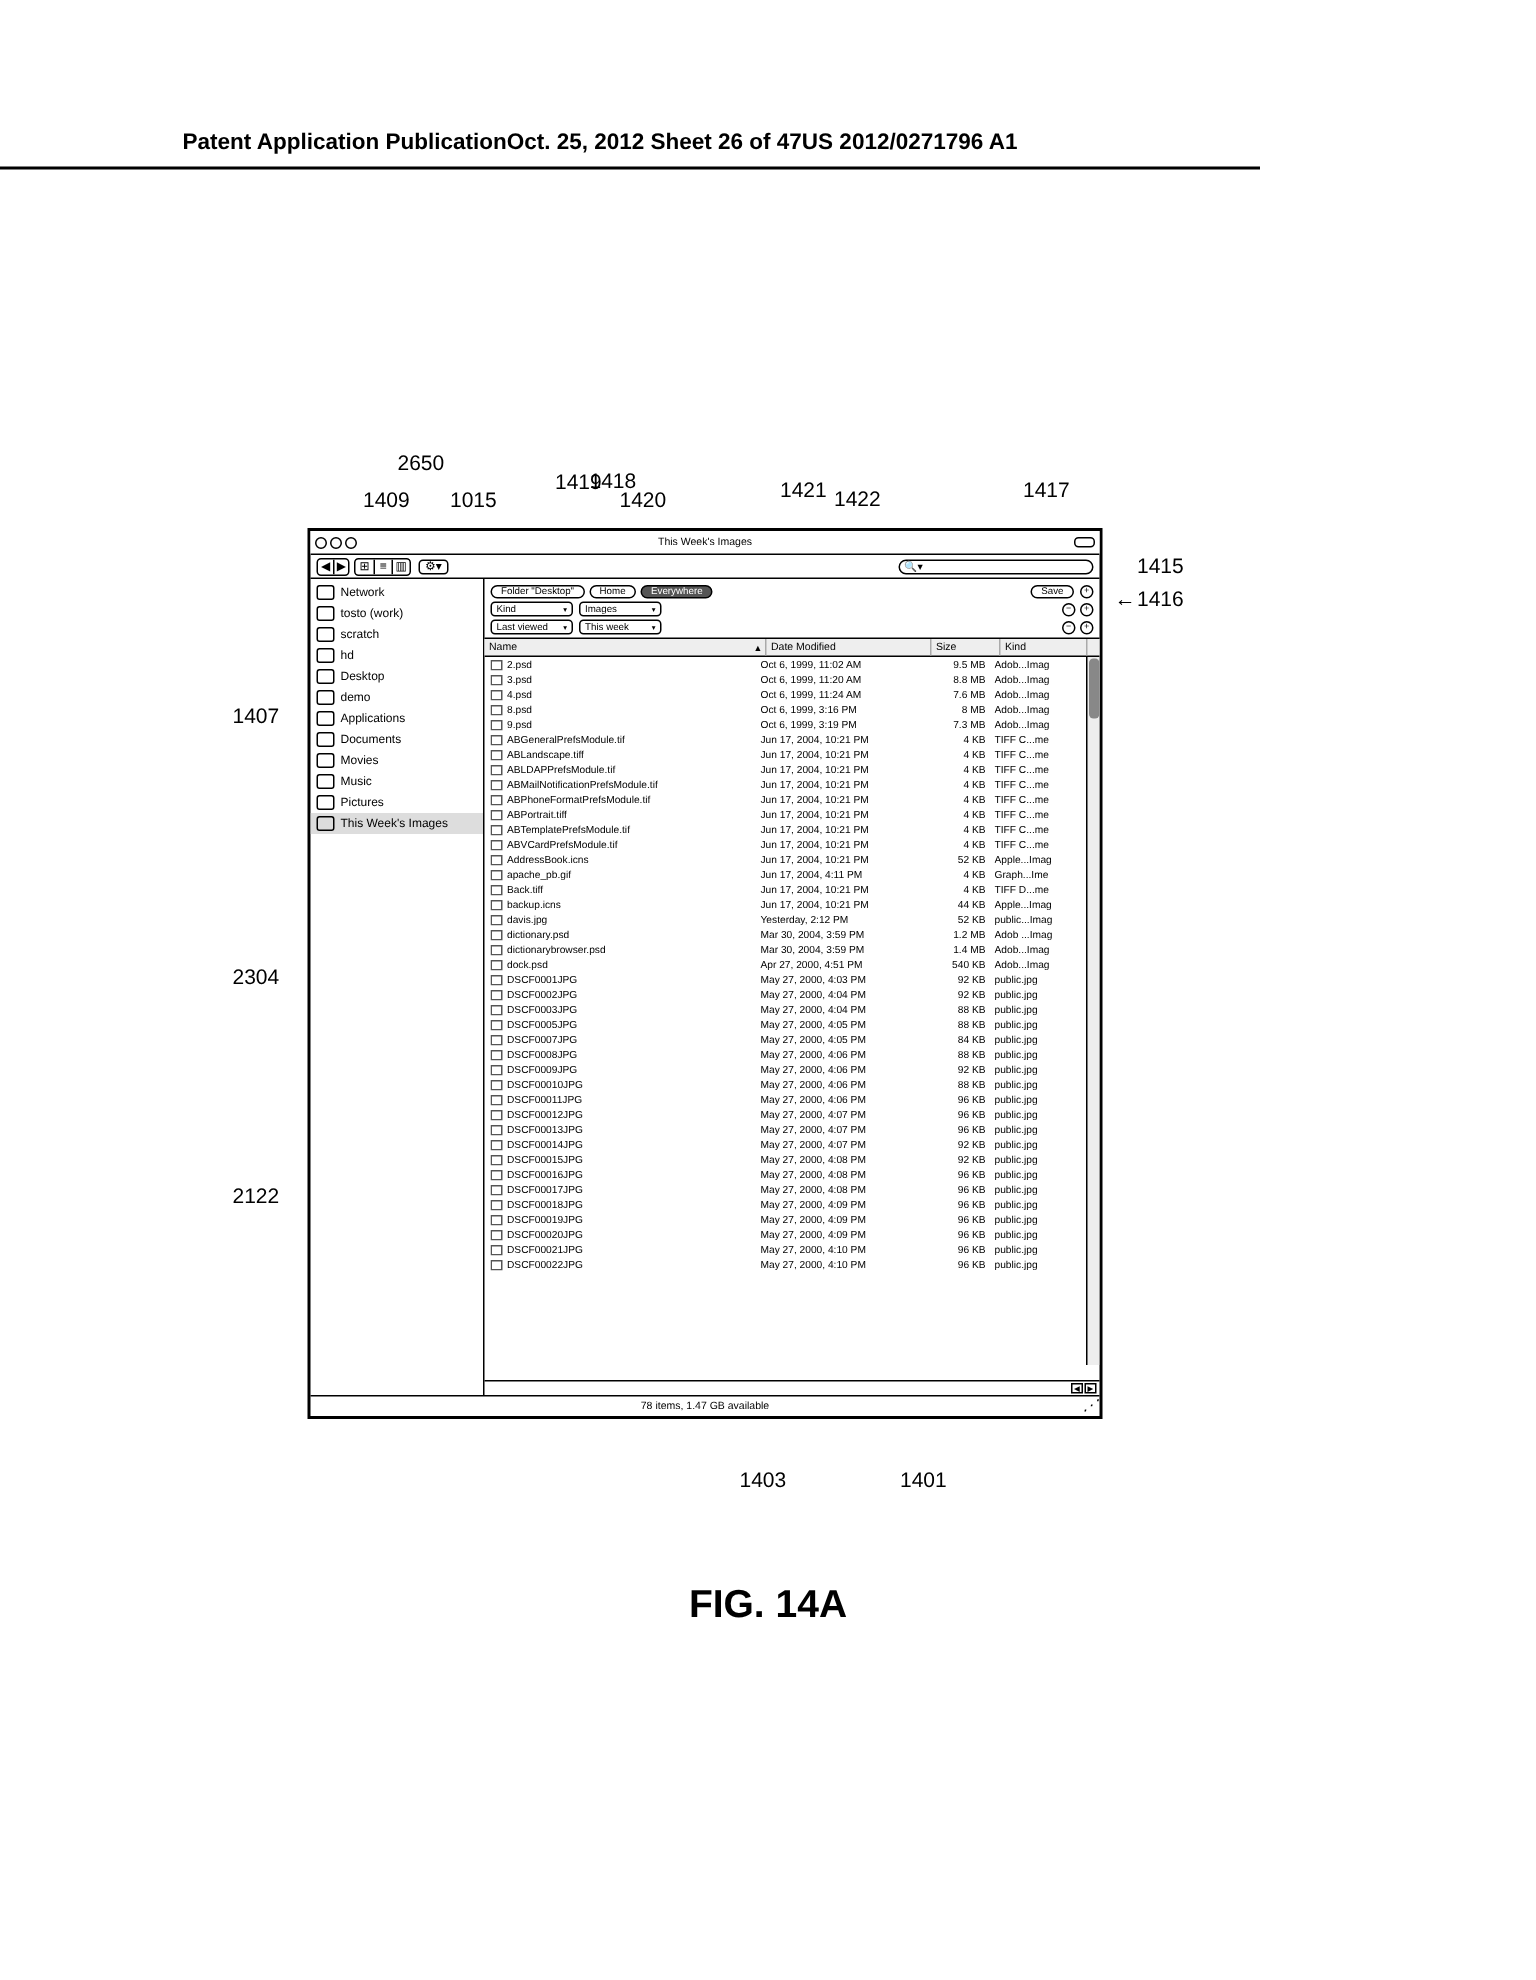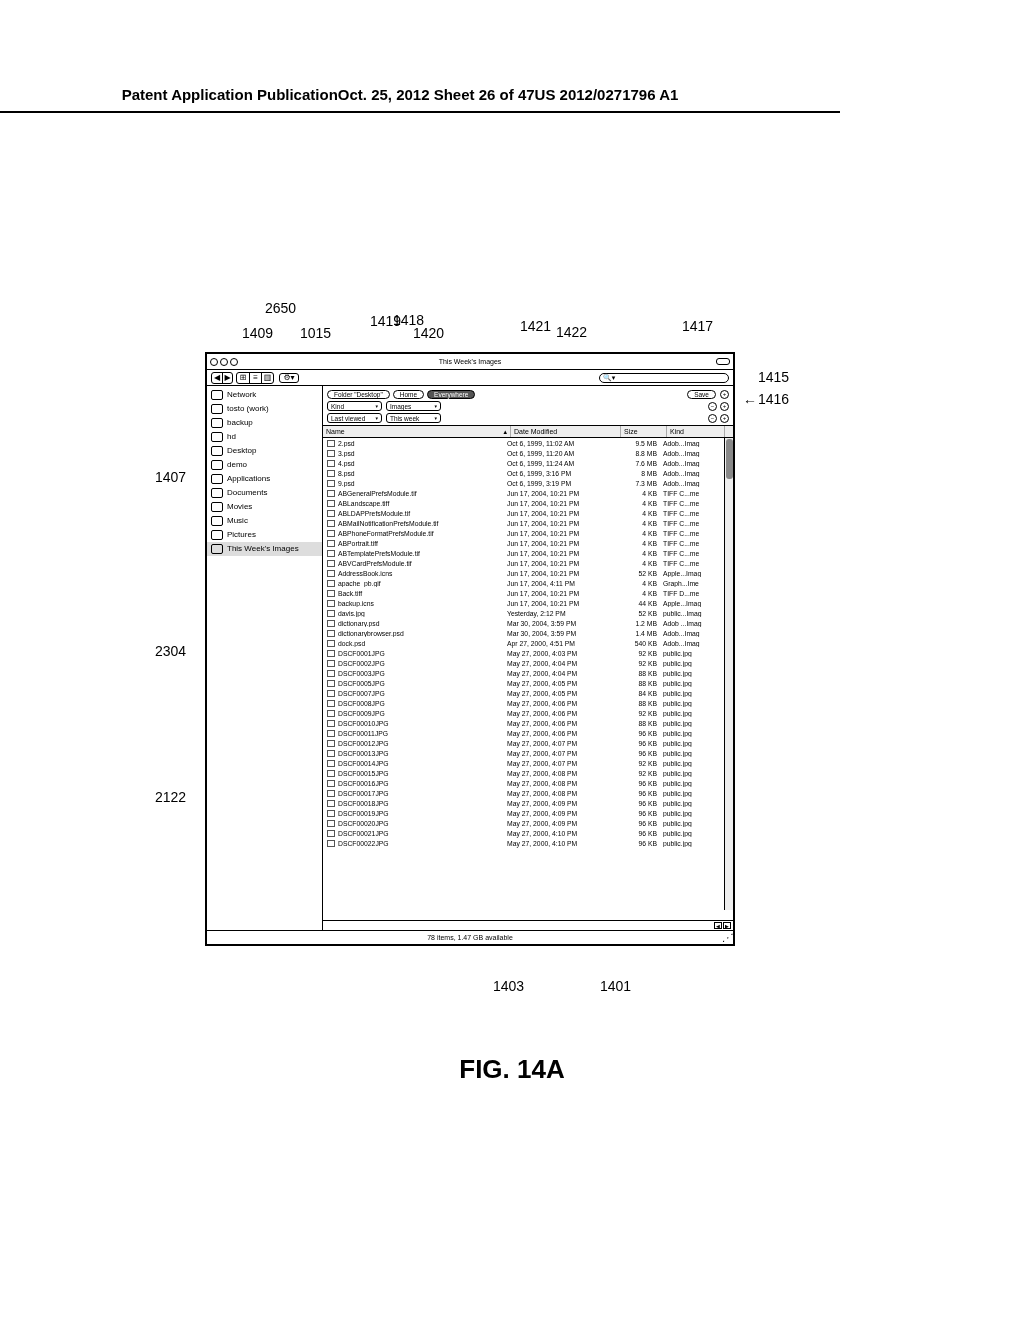--- a/index.html
+++ b/index.html
@@ -151,21 +151,21 @@
         <div class="sb-item">
           <span class="sb-icon"></span>
           <span>Network</span>
         </div>
         <div class="sb-item">
           <span class="sb-icon"></span>
           <span>tosto (work)</span>
         </div>
         <div class="sb-item">
           <span class="sb-icon"></span>
-          <span>backup</span>
+          <span>scratch</span>
         </div>
         <div class="sb-item">
           <span class="sb-icon"></span>
           <span>hd</span>
         </div>
         <div class="sb-item">
           <span class="sb-icon"></span>
           <span>Desktop</span>
         </div>
         <div class="sb-item">

